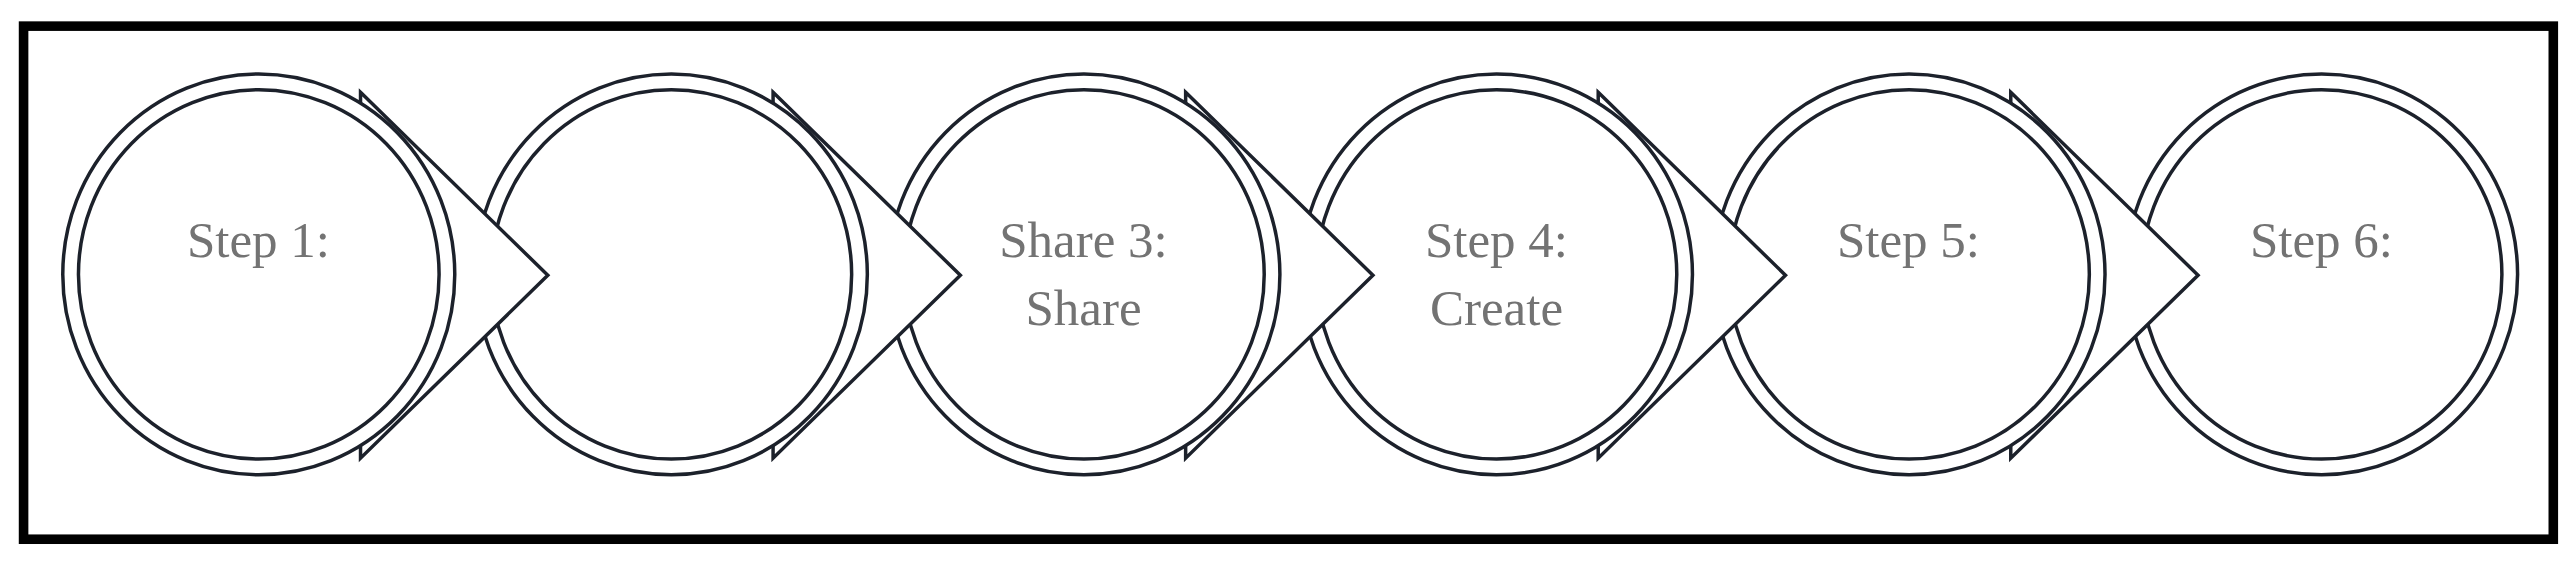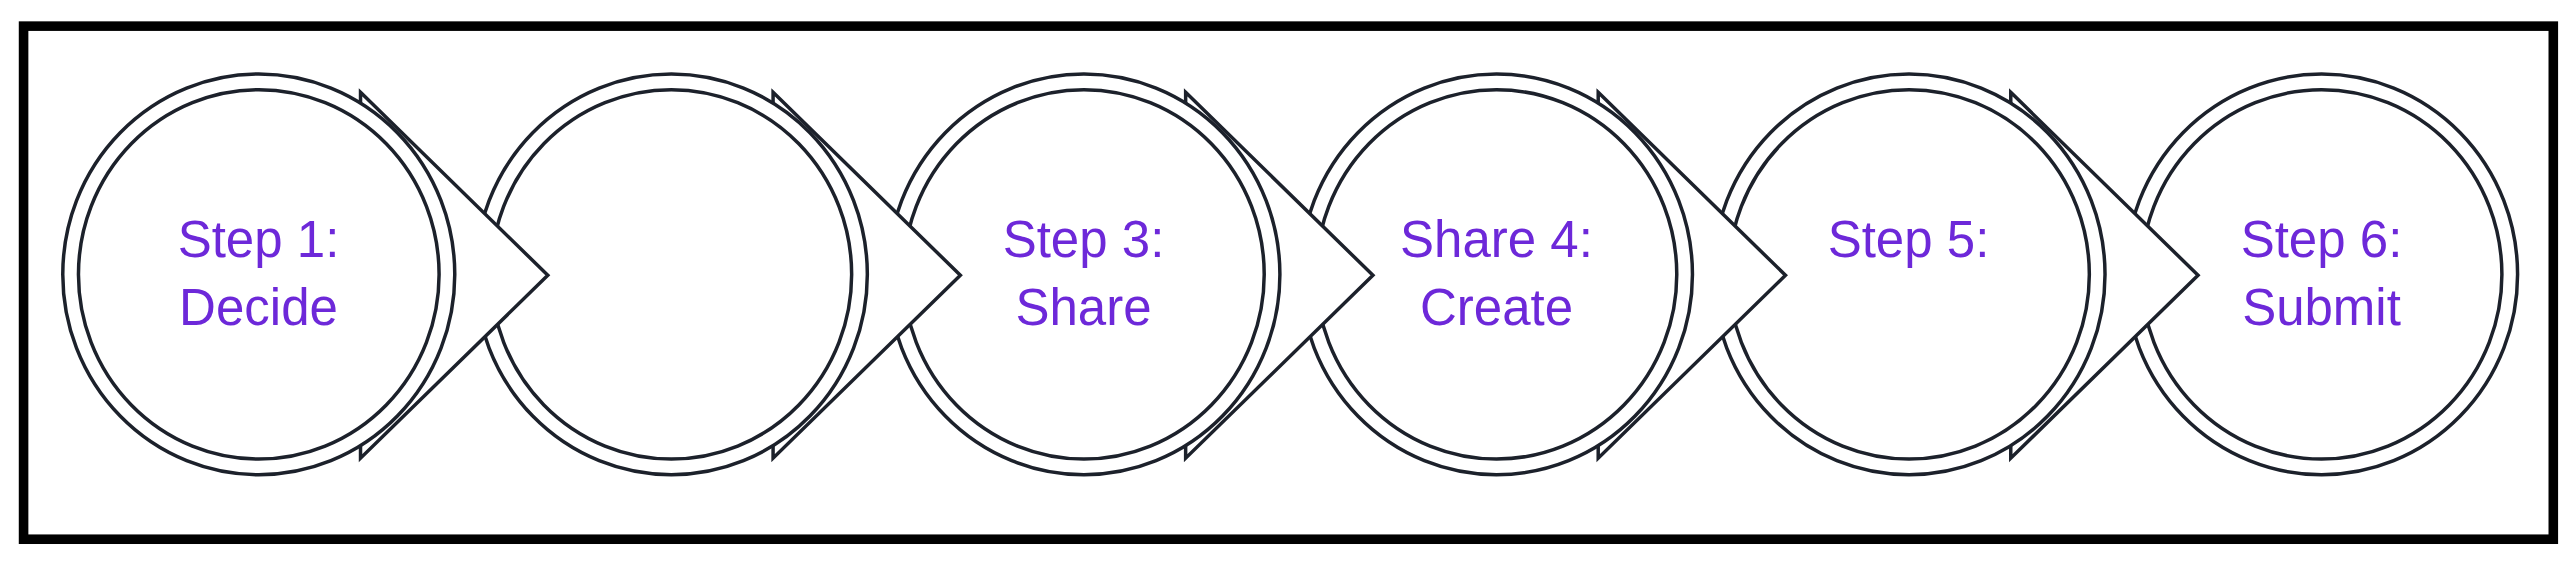--- a/index.html
+++ b/index.html
@@ -14,22 +14,23 @@
   #flow-svg { position: absolute; left: 0; top: 0; }
   .step-label {
     position: absolute;
     top: 206px;
     width: 383px;
     text-align: center;
     font-size: 51px;
     line-height: 68px;
     font-weight: 400;
     letter-spacing: 0px;
-    color: #6d28d9;
+    color: #737373;
     white-space: nowrap;
+    font-family: Liberation Serif, serif;
   }
   .ring  { fill: #ffffff; stroke: #1c212b; stroke-width: 4; }
   .arrow { fill: #ffffff; stroke: #1c212b; stroke-width: 4; }
   .frame { fill: none;    stroke: #000000; stroke-width: 11; }
 </style>
 </head>
 <body>
 
 <div id="stage">
 
@@ -73,32 +74,30 @@
     <polygon class="arrow" points="413.8,106 628.8,316 413.8,526"></polygon>
 
     <g>
       <ellipse class="ring" cx="297" cy="315" rx="225" ry="230"></ellipse>
       <ellipse class="ring" cx="297" cy="315" rx="207" ry="212"></ellipse>
     </g>
   </svg>
 
   <div class="step-label" style="left:67px">
     <div>Step 1:</div>
-    <div>Decide</div>
   </div>
   <div class="step-label" style="left:892px">
-    <div>Step 3:</div>
+    <div>Share 3:</div>
     <div>Share</div>
   </div>
   <div class="step-label" style="left:1305px">
-    <div>Share 4:</div>
+    <div>Step 4:</div>
     <div>Create</div>
   </div>
   <div class="step-label" style="left:1717px">
     <div>Step 5:</div>
   </div>
   <div class="step-label" style="left:2130px">
     <div>Step 6:</div>
-    <div>Submit</div>
   </div>
 
 </div>
 
 
 </body></html>

